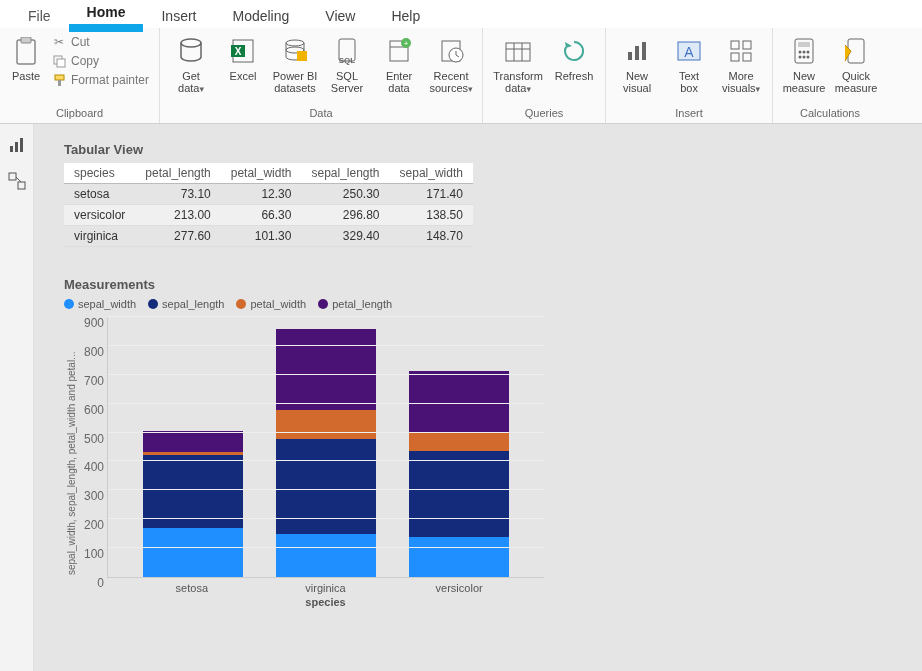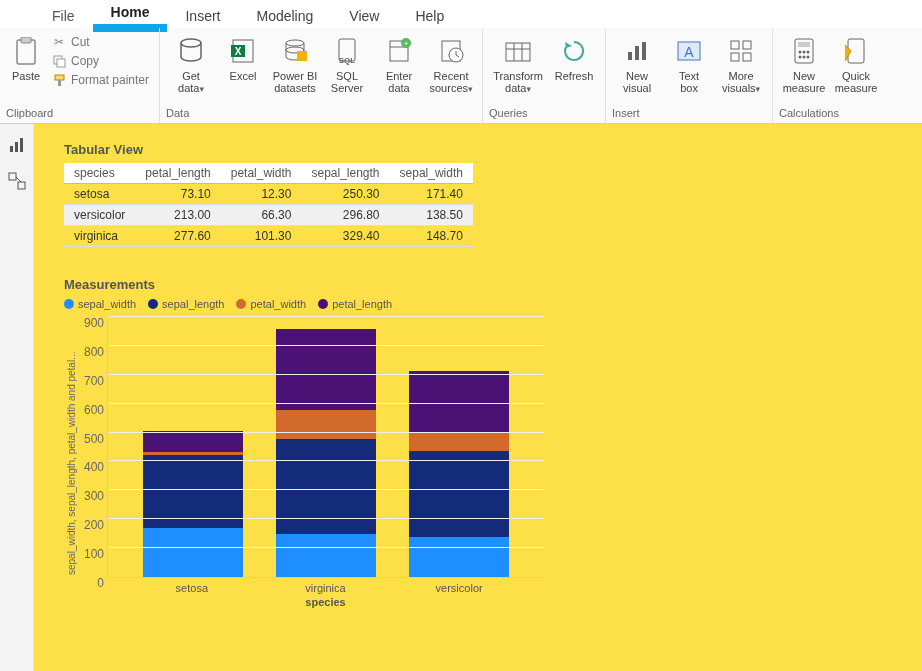--- a/index.html
+++ b/index.html
@@ -1,44 +1,44 @@
 <!DOCTYPE html>
 <html><head>
 <meta charset="utf-8">
 <style>
   * { box-sizing: border-box; margin: 0; padding: 0; }
   body { font-family: "Segoe UI", Tahoma, sans-serif; font-size: 13px; color: #333; background: #fff; width: 922px; height: 671px; overflow: hidden; position: relative; }
 
   
-  .menubar { display: flex; align-items: center; height: 28px; padding: 4px 10px 0; border-bottom: none; margin-left: 24px; }
+  .menubar { display: flex; align-items: center; height: 28px; padding: 4px 10px 0; border-bottom: none; }
   .menubar .menuitem { padding: 4px 18px; cursor: pointer; font-size: 14px; color: #444; }
   .menubar .menuitem.file { color: #555; }
   .menubar .menuitem.active { border-bottom: 8px solid #0ea5e9; font-weight: 600; color: #222; }
 
   
   .ribbon { display: flex; border-bottom: 1px solid #d0d0d0; background: #fafafa; height: 96px; }
   .ribbon-group { display: flex; flex-direction: column; border-right: 1px solid #e0e0e0; padding: 4px 6px 2px; }
   .ribbon-group:last-child { border-right: none; }
   .ribbon-buttons { display: flex; align-items: flex-start; flex: 1; gap: 2px; }
-  .ribbon-group-label { font-size: 11px; color: #666; padding: 2px 0; }
+  .ribbon-group-label { text-align: center; font-size: 11px; color: #666; padding: 2px 0; }
   .big-btn { display: flex; flex-direction: column; align-items: center; justify-content: flex-start; width: 50px; padding: 4px 2px; cursor: pointer; text-align: center; gap: 4px; }
   .big-btn .icon { width: 30px; height: 30px; display: flex; align-items: center; justify-content: center; }
   .big-btn .lbl { font-size: 11px; color: #444; line-height: 1.1; white-space: pre-line; }
   .drop-caret { font-size: 9px; color: #666; }
 
   .clipboard-small { display: flex; flex-direction: column; gap: 3px; padding-top: 2px; }
   .small-btn { display: flex; align-items: center; gap: 5px; font-size: 12px; color: #777; cursor: pointer; padding: 1px 4px; }
   .small-btn .micon { width: 14px; height: 14px; display: flex; align-items: center; justify-content: center; }
 
   
   .workspace { display: flex; height: calc(671px - 28px - 96px); }
   .leftrail { width: 34px; background: #f3f3f3; border-right: 1px solid #e0e0e0; display: flex; flex-direction: column; align-items: center; padding-top: 10px; gap: 14px; }
   .leftrail .railbtn { width: 22px; height: 22px; display: flex; align-items: center; justify-content: center; cursor: pointer; }
 
-  .canvas { flex: 1; background: #fde047; padding: 18px 30px; overflow: auto; }
+  .canvas { flex: 1; background: #e5e5e5; padding: 18px 30px; overflow: auto; }
 
   .section-title { font-size: 13px; font-weight: 600; color: #555; margin-bottom: 6px; }
 
   
   table.data-table { border-collapse: collapse; font-size: 12px; margin-bottom: 30px; }
   table.data-table th, table.data-table td { padding: 3px 10px; border-bottom: 1px solid #ddd; text-align: right; }
   table.data-table th { font-weight: 400; color: #555; border-bottom: 1px solid #bbb; background: #fff; text-align: left; }
   table.data-table td:first-child, table.data-table th:first-child { text-align: left; }
   table.data-table tr.alt td { background: #f0f0f0; }
 

